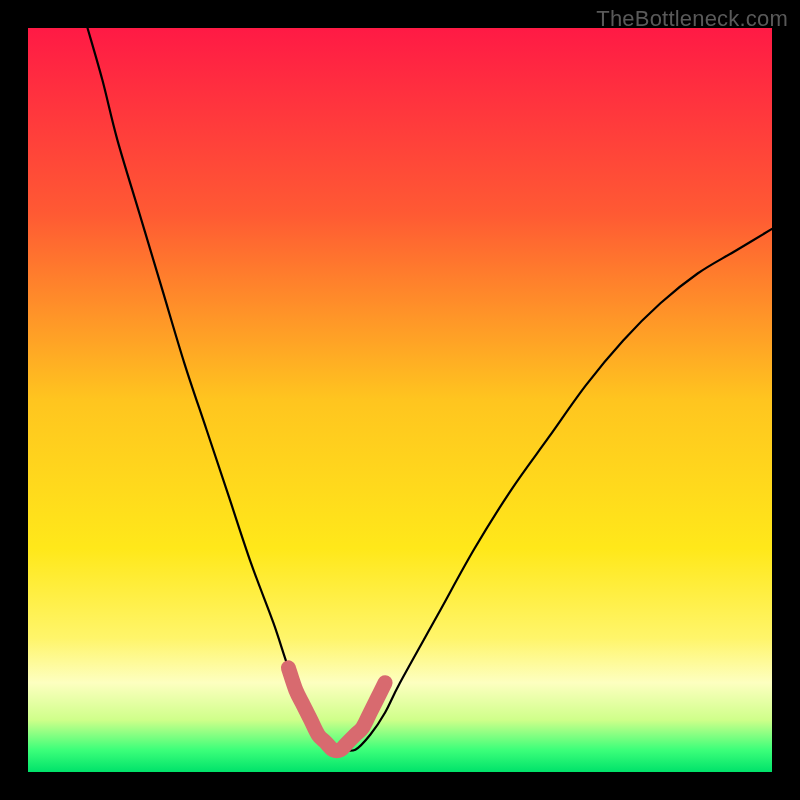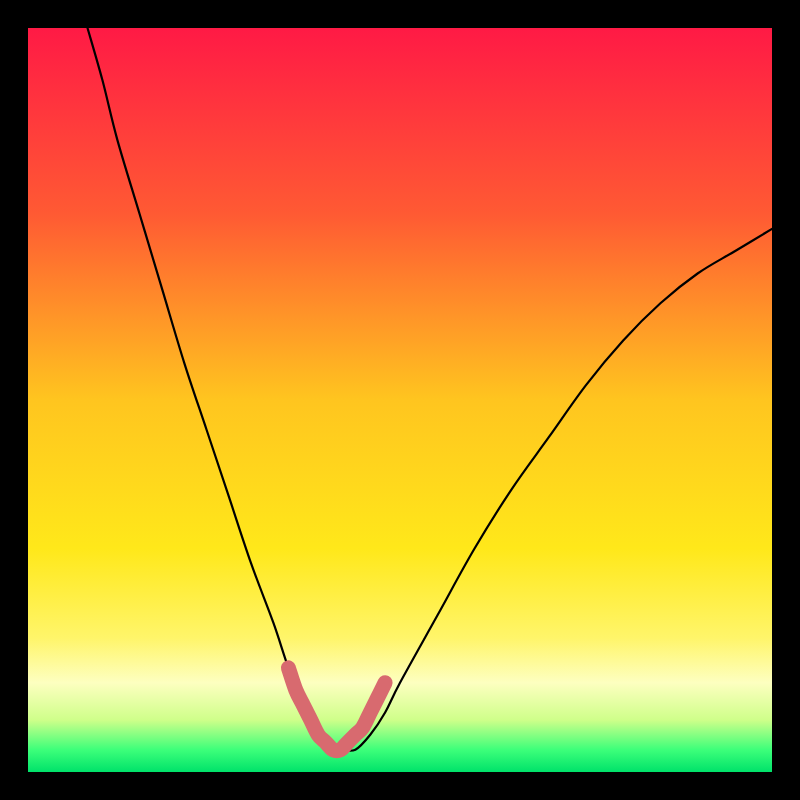--- a/index.html
+++ b/index.html
@@ -30,20 +30,21 @@
   }
   svg {
     display: block;
   }
 </style>
 </head>
 <body>
 
 <div class="stage">
 
+  <div class="watermark">TheBottleneck.com</div>
 
   <svg id="chart-svg" width="800" height="800" viewBox="0 0 800 800">
     <defs>
       <linearGradient id="bg-grad" x1="0" y1="0" x2="0" y2="1">
           <stop offset="0%" stop-color="#ff1a45"></stop>
           <stop offset="25%" stop-color="#ff5a33"></stop>
           <stop offset="50%" stop-color="#ffc51f"></stop>
           <stop offset="70%" stop-color="#ffe81a"></stop>
           <stop offset="82%" stop-color="#fff56a"></stop>
           <stop offset="88%" stop-color="#fdffc0"></stop>

